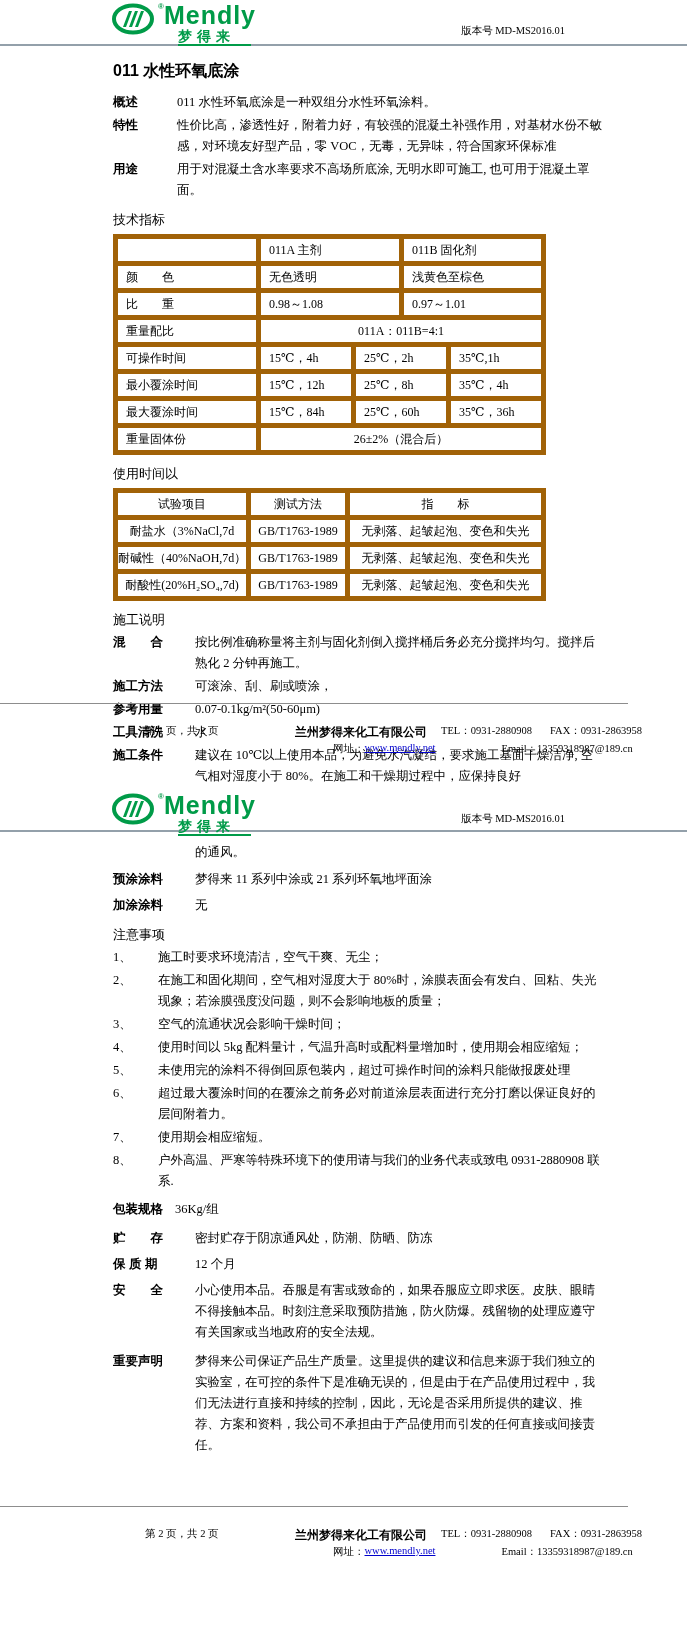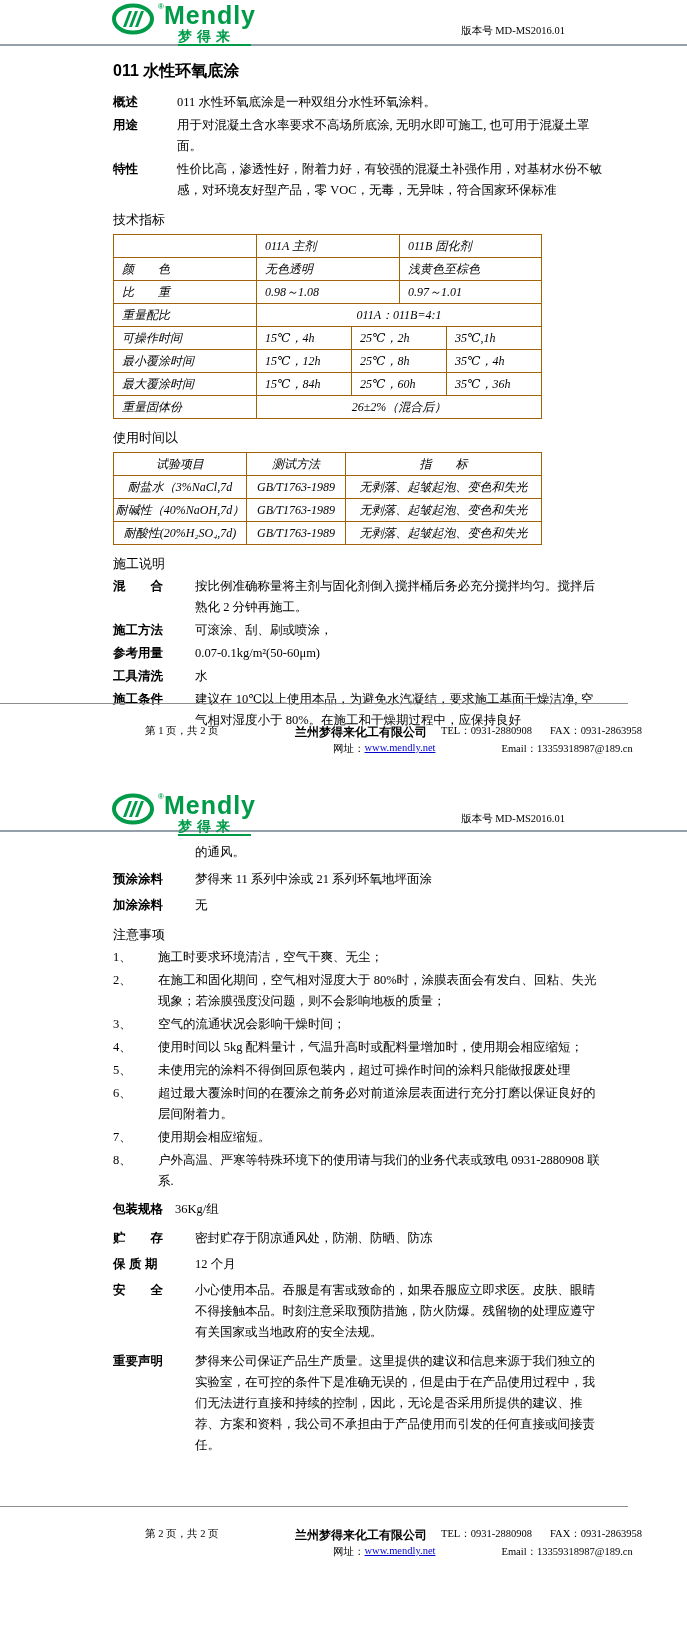--- a/index.html
+++ b/index.html
@@ -34,22 +34,22 @@
     line-height:21px;margin-top:8px;}
   .kv{display:flex;line-height:21px;margin-top:2px;}
   .kv-label{flex:none;width:64px;font-family:"Liberation Sans",sans-serif;
     font-weight:bold;white-space:pre;}
   .kv-label.w82{width:82px;}
   .kv-label.w62{width:62px;}
   .kv-text{flex:1;}
 
   
   table{border-collapse:collapse;table-layout:fixed;margin-top:4px;font-size:12px;}
-  td{border:1px solid #a16207;height:22px;padding:0 0 0 8px;overflow:hidden;
-    white-space:pre;font-style:italic;}
+  td{border:5px solid #a16207;height:22px;padding:0 0 0 8px;overflow:hidden;
+    white-space:pre;}
   td.ctr{text-align:center;padding:0;}
   #tech-table{width:428px;}
   #chem-table{width:428px;}
 
   
   .note{display:flex;line-height:21px;margin-top:2px;}
   .note-num{flex:none;width:45px;}
   .note-text{flex:1;}
   .cont-line{margin-left:82px;line-height:21px;margin-top:10px;}
 
@@ -93,26 +93,26 @@
   </div>
 
   <div class="content">
     <div class="doc-title">011 水性环氧底涂</div>
 
     <div class="kv">
       <span class="kv-label">概述</span>
       <span class="kv-text">011 水性环氧底涂是一种双组分水性环氧涂料。</span>
     </div>
     <div class="kv">
+      <span class="kv-label">特性</span>
+      <span class="kv-text">性价比高，渗透性好，附着力好，有较强的混凝土补强作用，对基材水份不敏感，对环境友好型产品，零 VOC，无毒，无异味，符合国家环保标准</span>
+    </div>
+    <div class="kv">
       <span class="kv-label">用途</span>
       <span class="kv-text">用于对混凝土含水率要求不高场所底涂, 无明水即可施工, 也可用于混凝土罩面。</span>
-    </div>
-    <div class="kv">
-      <span class="kv-label">特性</span>
-      <span class="kv-text">性价比高，渗透性好，附着力好，有较强的混凝土补强作用，对基材水份不敏感，对环境友好型产品，零 VOC，无毒，无异味，符合国家环保标准</span>
     </div>
 
     <div class="sec-h">技术指标</div>
     <table id="tech-table">
       <colgroup>
         <col style="width:143px">
           <col style="width:48px">
           <col style="width:47px">
           <col style="width:48px">
         <col style="width:47px">

